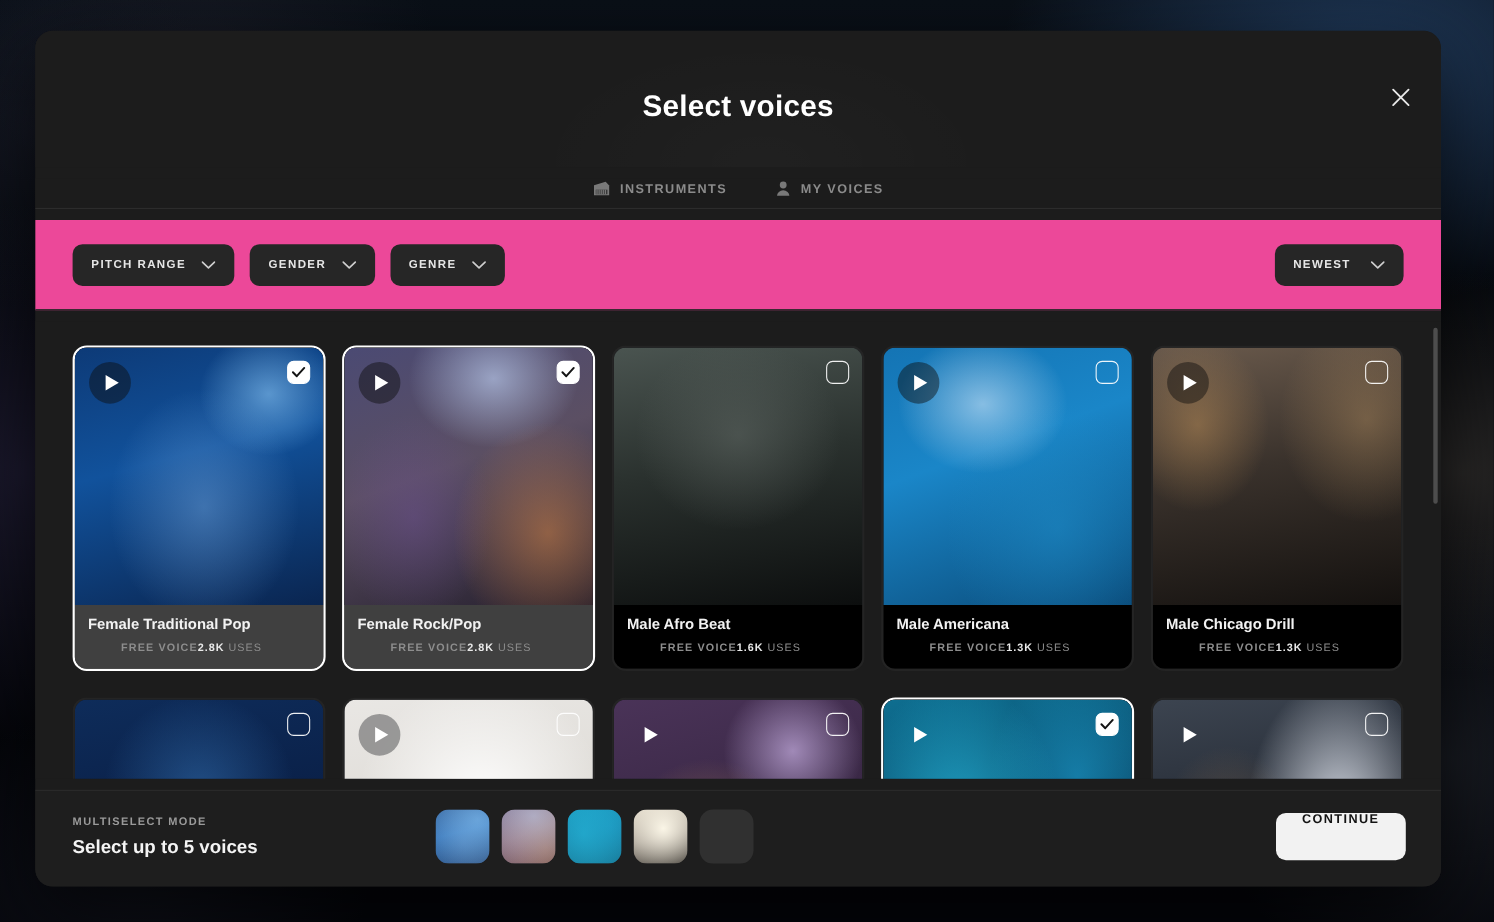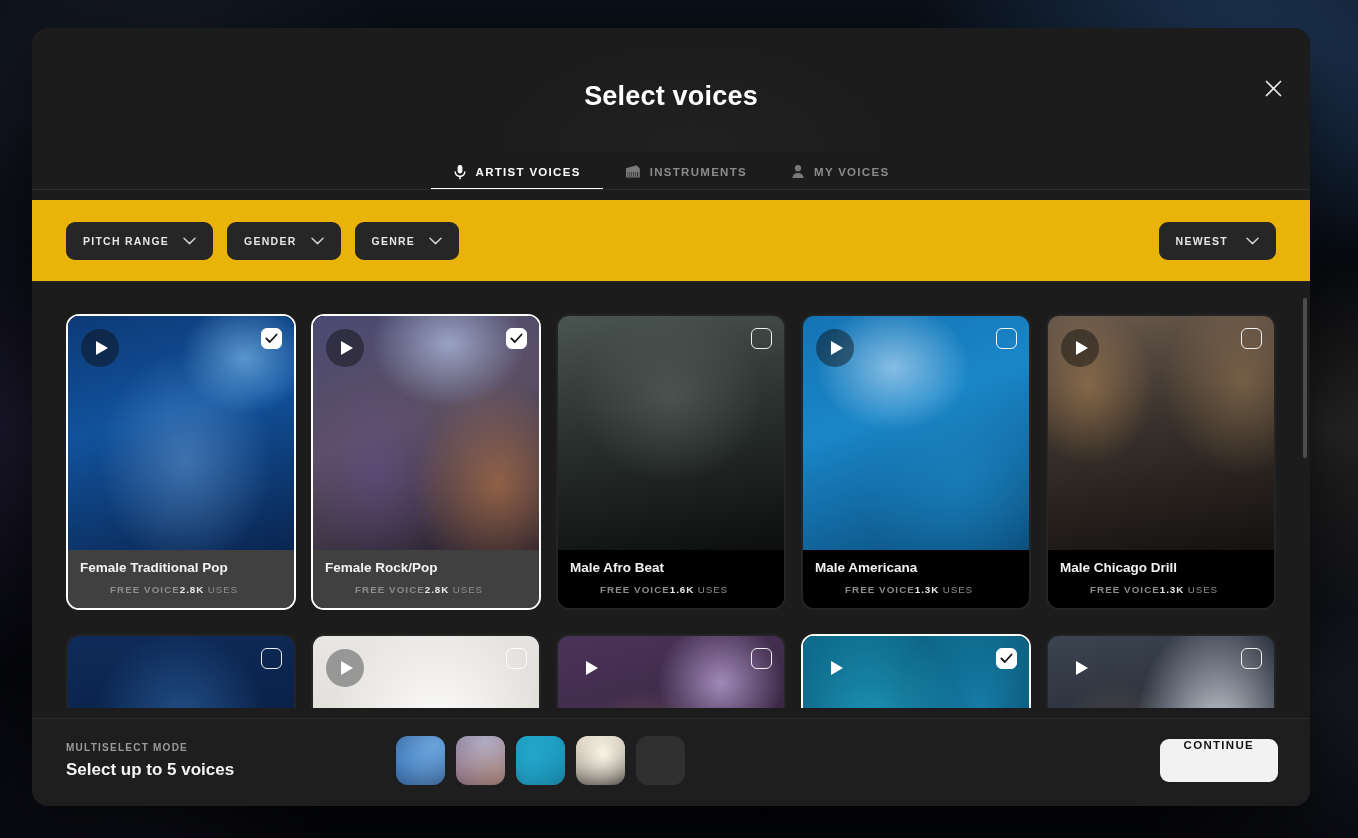--- a/index.html
+++ b/index.html
@@ -97,21 +97,21 @@
     position: absolute; left: 0; right: 0; bottom: 0;
     height: 1px; background: #2c2c2c;
   }
 
   
   .filterbar {
     flex: 0 0 82px;
     height: 82px;
     display: flex; align-items: center;
     padding: 0 34px;
-    background: #eab308;
+    background: #ec4899;
     border-bottom: 1px solid #272727;
     position: relative;
   }
   .chip {
     height: 38px;
     display: inline-flex; align-items: center; gap: 14px;
     padding: 0 17px;
     background: #262626;
     border-radius: 9px;
     cursor: pointer;
@@ -269,30 +269,20 @@
   <div class="modal-head">
     <div class="modal-title">Select voices</div>
     <div class="close-btn">
       <svg width="17" height="17" viewBox="0 0 17 17">
         <path d="M1.5 1.5 L15.5 15.5 M15.5 1.5 L1.5 15.5" stroke="#ffffff" stroke-width="1.7" stroke-linecap="round"></path>
       </svg>
     </div>
   </div>
 
   <div class="tabbar">
-    <div class="tab active">
-      <span class="tab-icon">
-        <svg width="14" height="16" viewBox="0 0 14 16">
-          <rect x="4.6" y="1" width="4.8" height="8.4" rx="2.4" fill="#ffffff"></rect>
-          <path d="M2.2 7.6 a4.8 4.8 0 0 0 9.6 0" fill="none" stroke="#ffffff" stroke-width="1.5"></path>
-          <path d="M7 12.2 L7 14.8" stroke="#ffffff" stroke-width="1.5" stroke-linecap="round"></path>
-        </svg>
-      </span>
-      <span class="tab-label">ARTIST VOICES</span>
-    </div>
     <div class="tab">
       <span class="tab-icon">
         <svg width="16" height="15" viewBox="0 0 16 15">
           <path d="M1 4.3 L11.6 1.2 L14.8 4.6 L14.8 13.4 L1 13.4 Z" fill="#bdbdbd"></path>
           <rect x="2.6" y="8.4" width="10.6" height="4.2" fill="#4a4a4a"></rect>
           <g fill="#bdbdbd">
             <rect x="3.2" y="8.4" width="1.1" height="4.2"></rect>
             <rect x="5.1" y="8.4" width="1.1" height="4.2"></rect>
             <rect x="7.0" y="8.4" width="1.1" height="4.2"></rect>
             <rect x="8.9" y="8.4" width="1.1" height="4.2"></rect>

